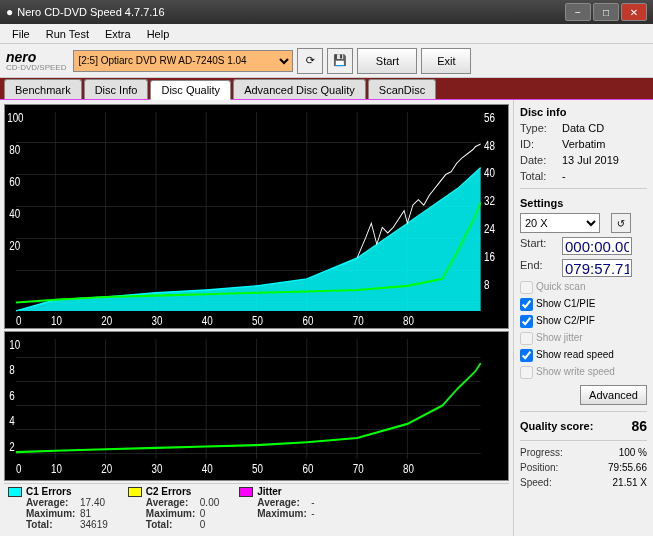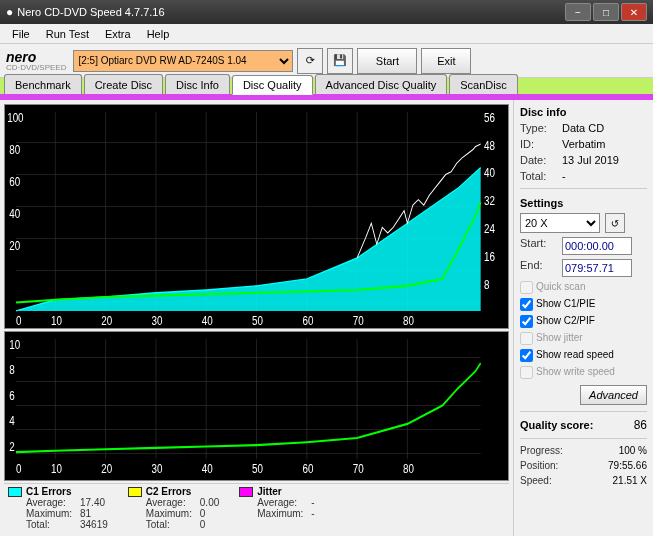--- a/index.html
+++ b/index.html
@@ -74,22 +74,22 @@
       min-width: 60px; padding: 8px 8px;
       background: linear-gradient(to bottom, #ffffff, #e0e0e0);
     }
     .toolbar-btn.exit-btn { 
       min-width: 50px; padding: 12px 8px;
       background: linear-gradient(to bottom, #ffffff, #e0e0e0);
     }
     
     
     .tabs-bar {
-      background: #bef264;
-      border-bottom: 6px solid #d946ef;
+      background: #7f1d1d;
+      border-bottom: 1px solid #d946ef;
       height: 22px;
       display: flex;
       align-items: flex-end;
       padding: 0 4px;
     }
     .tab {
       padding: 2px 10px;
       border: 1px solid #888;
       border-bottom: none;
       background: #e0e0e0;
@@ -145,21 +145,21 @@
       display: flex;
       gap: 20px;
       padding: 2px 4px;
       background: #f0f0f0;
       border-top: 1px solid #ccc;
     }
     .legend-item { display: flex; align-items: flex-start; gap: 4px; }
     .legend-color { width: 14px; height: 10px; border: 1px solid #333; margin-top: 1px; flex-shrink: 0; }
     .legend-text { font-size: 10px; }
     .legend-row { display: flex; gap: 4px; }
-    .legend-label { font-size: 10px; color: #333; min-width: 50px; }
+    .legend-label { font-size: 10px; color: #333; min-width: 50px; font-weight: bold; }
     .legend-value { font-size: 10px; color: #333; }
     
     
     .right-panel {
       width: 140px;
       background: #f0f0f0;
       border-left: 1px solid #ccc;
       padding: 4px 6px;
       display: flex;
       flex-direction: column;
@@ -170,51 +170,50 @@
     .info-row { display: flex; gap: 12px; }
     .info-label { color: #333; min-width: 30px; }
     .info-value { color: #000; }
     .separator { border-top: 1px solid #ccc; margin: 2px 0; }
     
     .settings-select {
       height: 20px; width: 80px; font-size: 11px;
       border: 1px solid #888; background: white;
     }
     .input-field {
-      height: 18px; width: 70px; font-size: 11px;
+      height: 18px; width: 70px; font-size: 15px;
       border: 1px solid #888; background: white;
       padding: 0 2px; color: #00008b;
     }
     .checkbox-row { display: flex; gap: 3px; font-size: 10px; }
     .checkbox-row input { margin: 0; }
     .checkbox-row.disabled { color: #999; }
     
     .advanced-btn {
       background: linear-gradient(to bottom, #ffffff, #e0e0e0);
       border: 1px solid #888;
       padding: 3px 8px;
       cursor: pointer;
       font-size: 11px;
       align-self: flex-end;
       margin-top: 2px;
-      font-style: italic;
     }
     
     .quality-row { display: flex; justify-content: space-between; align-items: center; }
     .quality-label { font-weight: bold; font-size: 11px; }
-    .quality-value { font-size: 12px; font-weight: normal; }
+    .quality-value { font-size: 14px; font-weight: bold; }
     
     .progress-row { display: flex; justify-content: space-between; }
     .progress-label { font-size: 10px; color: #333; text-align: center; }
     .progress-value { font-size: 10px; }
     
     
     .chart-svg { width: 100%; height: 100%; }
     
-    .settings-row { display: flex; align-items: center; gap: 5px; }
+    .settings-row { display: flex; align-items: center; gap: 11px; }
     .icon-btn { 
       width: 20px; height: 20px; 
       border: 1px solid #888; background: #f0f0f0;
       cursor: pointer; font-size: 10px;
       display: flex; align-items: center; justify-content: center;
     }
   </style>
 </head>
 <body>
 
@@ -246,21 +245,20 @@
     <option>[2:5] Optiarc DVD RW AD-7240S 1.04</option>
   </select>
   <button class="toolbar-btn">⟳</button>
   <button class="toolbar-btn">💾</button>
   <button class="toolbar-btn start-btn">Start</button>
   <button class="toolbar-btn exit-btn">Exit</button>
 </div>
 
 <div class="tabs-bar">
   <div class="tab">Benchmark</div>
-  <div class="tab">Create Disc</div>
   <div class="tab">Disc Info</div>
   <div class="tab active">Disc Quality</div>
   <div class="tab">Advanced Disc Quality</div>
   <div class="tab">ScanDisc</div>
 </div>
 
 <div class="main-content">
 
   <div class="chart-area">
 

